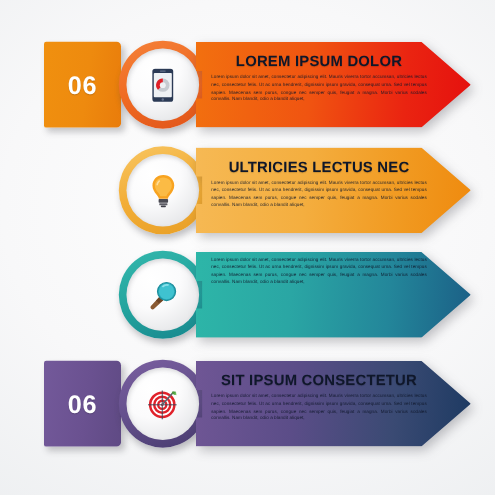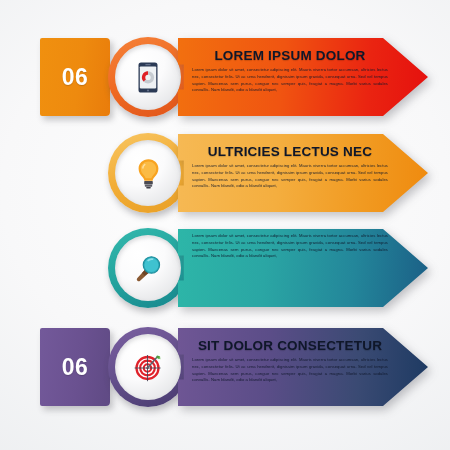--- a/index.html
+++ b/index.html
@@ -241,19 +241,19 @@
           <line x1="14.5" y1="16.0" x2="24.6" y2="4.6" stroke="#5a646f" stroke-width="1.5"></line>
           <path d="M24.0 3.6 l3.0 0.6 -1.3 2.9 -2.6-1.7 Z" fill="#4f9c3f"></path>
           <path d="M25.0 6.3 l2.4 1.0 -0.4-3.1 Z" fill="#69bb55"></path>
         </svg>
       </div>
     </div>
 
     <div class="band">
       <div class="band-shape" style="background:linear-gradient(95deg,#6f5695 0%,#5b4d88 36%,#3a4a73 72%,#1d3a62 100%)"></div>
       <div class="band-text">
-        <div class="band-title">SIT DOLOR CONSECTETUR</div>
+        <div class="band-title">SIT IPSUM CONSECTETUR</div>
         <div class="band-body">Lorem ipsum dolor sit amet, consectetur adipiscing elit. Mauris viverra tortor accumsan, ultricies lectus nec, consectetur felis. Ut ac urna hendrerit, dignissim ipsum gravida, consequat urna. Sed vel tempus sapien. Maecenas sem purus, congue nec semper quis, feugiat a magna. Morbi varius sodales convallis. Nam blandit, odio a blandit aliquet,</div>
       </div>
     </div>
   </div>
 
 </div>
 
 </body></html>

